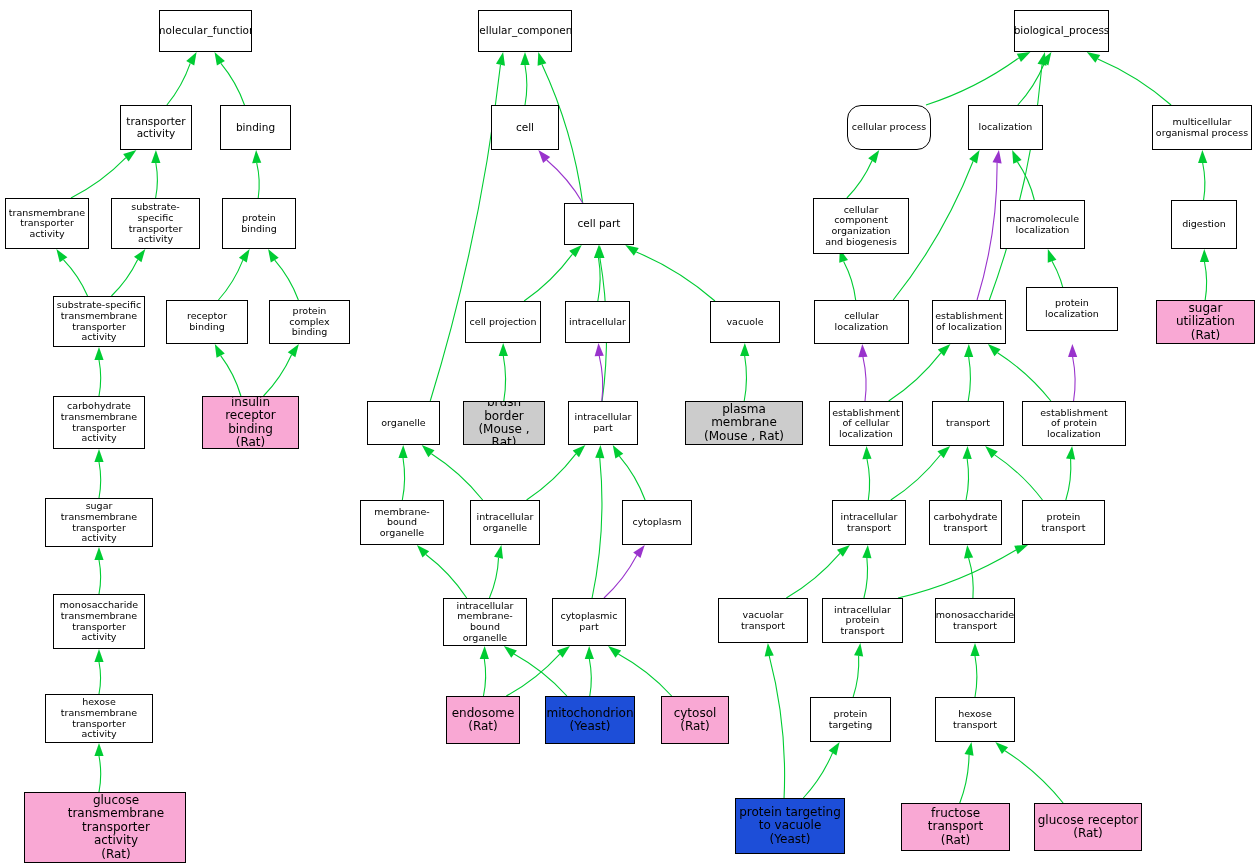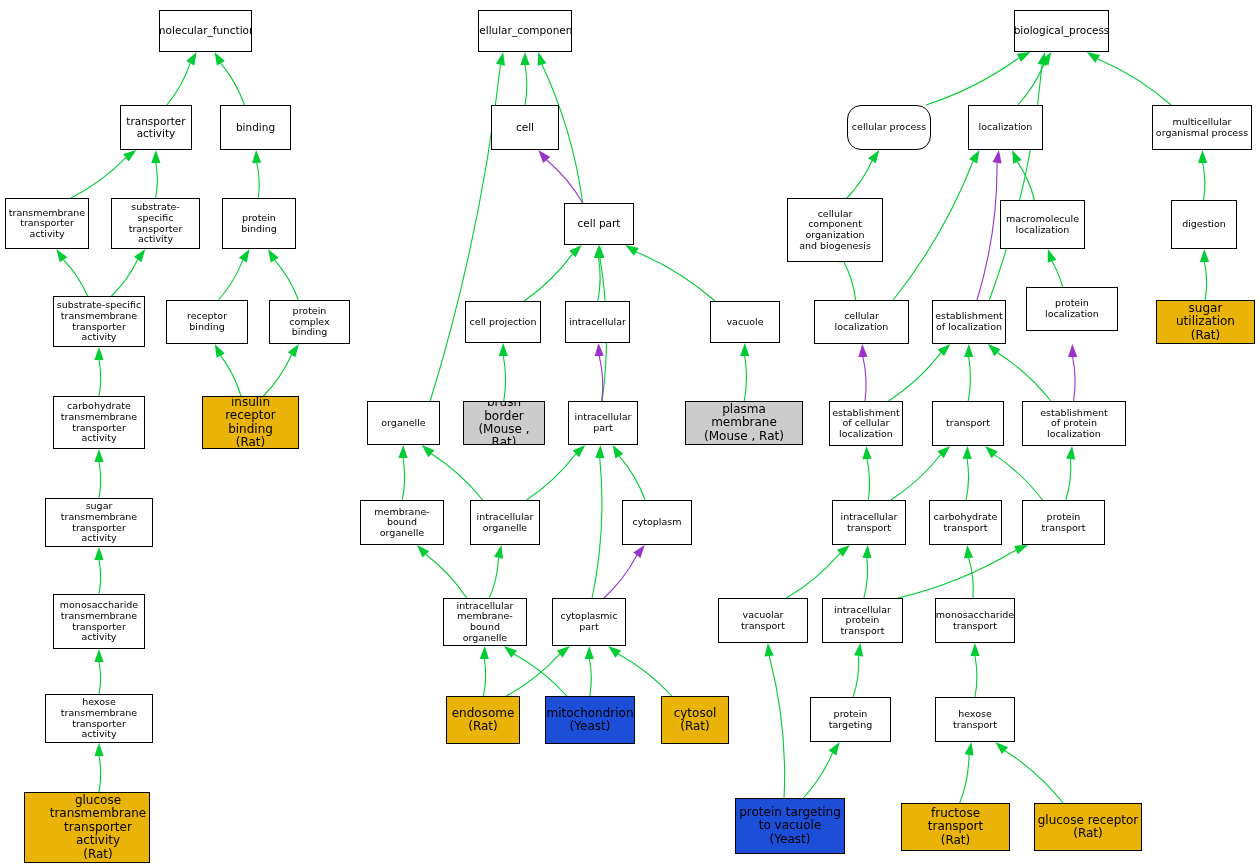--- a/index.html
+++ b/index.html
@@ -38,21 +38,21 @@
     padding: 0 2px;
   }
   .node .lbl {
     display: block;
     white-space: pre-line;
   }
   .node.t-small  { font-size: 9.5px; }
   .node.t-mid    { font-size: 10.5px; }
   .node.t-big    { font-size: 12px; }
   .node.fill-white  { background: #ffffff; }
-  .node.fill-gold   { background: #eab308; }
+  .node.fill-gold   { background: #f9a8d4; }
   .node.fill-cyan   { background: #1d4ed8; }
   .node.fill-gray   { background: #cccccc; }
 </style>
 </head>
 <body>
 
 <div id="canvas">
   <svg id="edge-layer" viewBox="0 0 1260 868">
       <path d="M 166.89 105 Q 182.27244930117072 86.24937666794452 190.23489860234145 63.340753335889026" fill="none" stroke="#00cc33" stroke-width="1.1"></path>
       <polygon points="196.59,52 194.24778055196373,65.58948152275283 186.22201665271916,61.092025149025226" fill="#00cc33"></polygon>
@@ -256,21 +256,21 @@
         <span class="lbl">monosaccharide
 transmembrane
 transporter
 activity</span>
       </div>
       <div class="node fill-white t-small" style="left: 45px; top: 694px; width: 108px; height: 49px;">
         <span class="lbl">hexose transmembrane
 transporter
 activity</span>
       </div>
-      <div class="node fill-gold t-big" style="left: 24px; top: 792px; width: 126px; height: 71px; padding-left: 24px;">
+      <div class="node fill-gold t-big" style="left: 24px; top: 792px; width: 162px; height: 71px; padding-left: 24px;">
         <span class="lbl">glucose transmembrane
 transporter
 activity
 (Rat)</span>
       </div>
       <div class="node fill-white t-mid" style="left: 478px; top: 10px; width: 94px; height: 42px;">
         <span class="lbl">cellular_component</span>
       </div>
       <div class="node fill-white t-mid" style="left: 491px; top: 105px; width: 68px; height: 45px;">
         <span class="lbl">cell</span>
@@ -340,21 +340,21 @@
       <div class="node fill-white t-small" style="left: 847px; top: 105px; width: 84px; height: 45px; border-radius: 14px;">
         <span class="lbl">cellular process</span>
       </div>
       <div class="node fill-white t-small" style="left: 968px; top: 105px; width: 75px; height: 45px;">
         <span class="lbl">localization</span>
       </div>
       <div class="node fill-white t-small" style="left: 1152px; top: 105px; width: 100px; height: 45px;">
         <span class="lbl">multicellular
 organismal process</span>
       </div>
-      <div class="node fill-white t-small" style="left: 787px; top: 198px; width: 96px; height: 64px;">
+      <div class="node fill-white t-small" style="left: 813px; top: 198px; width: 96px; height: 56px;">
         <span class="lbl">cellular component
 organization
 and biogenesis</span>
       </div>
       <div class="node fill-white t-small" style="left: 1000px; top: 200px; width: 85px; height: 49px;">
         <span class="lbl">macromolecule
 localization</span>
       </div>
       <div class="node fill-white t-small" style="left: 1171px; top: 200px; width: 66px; height: 49px;">
         <span class="lbl">digestion</span>

